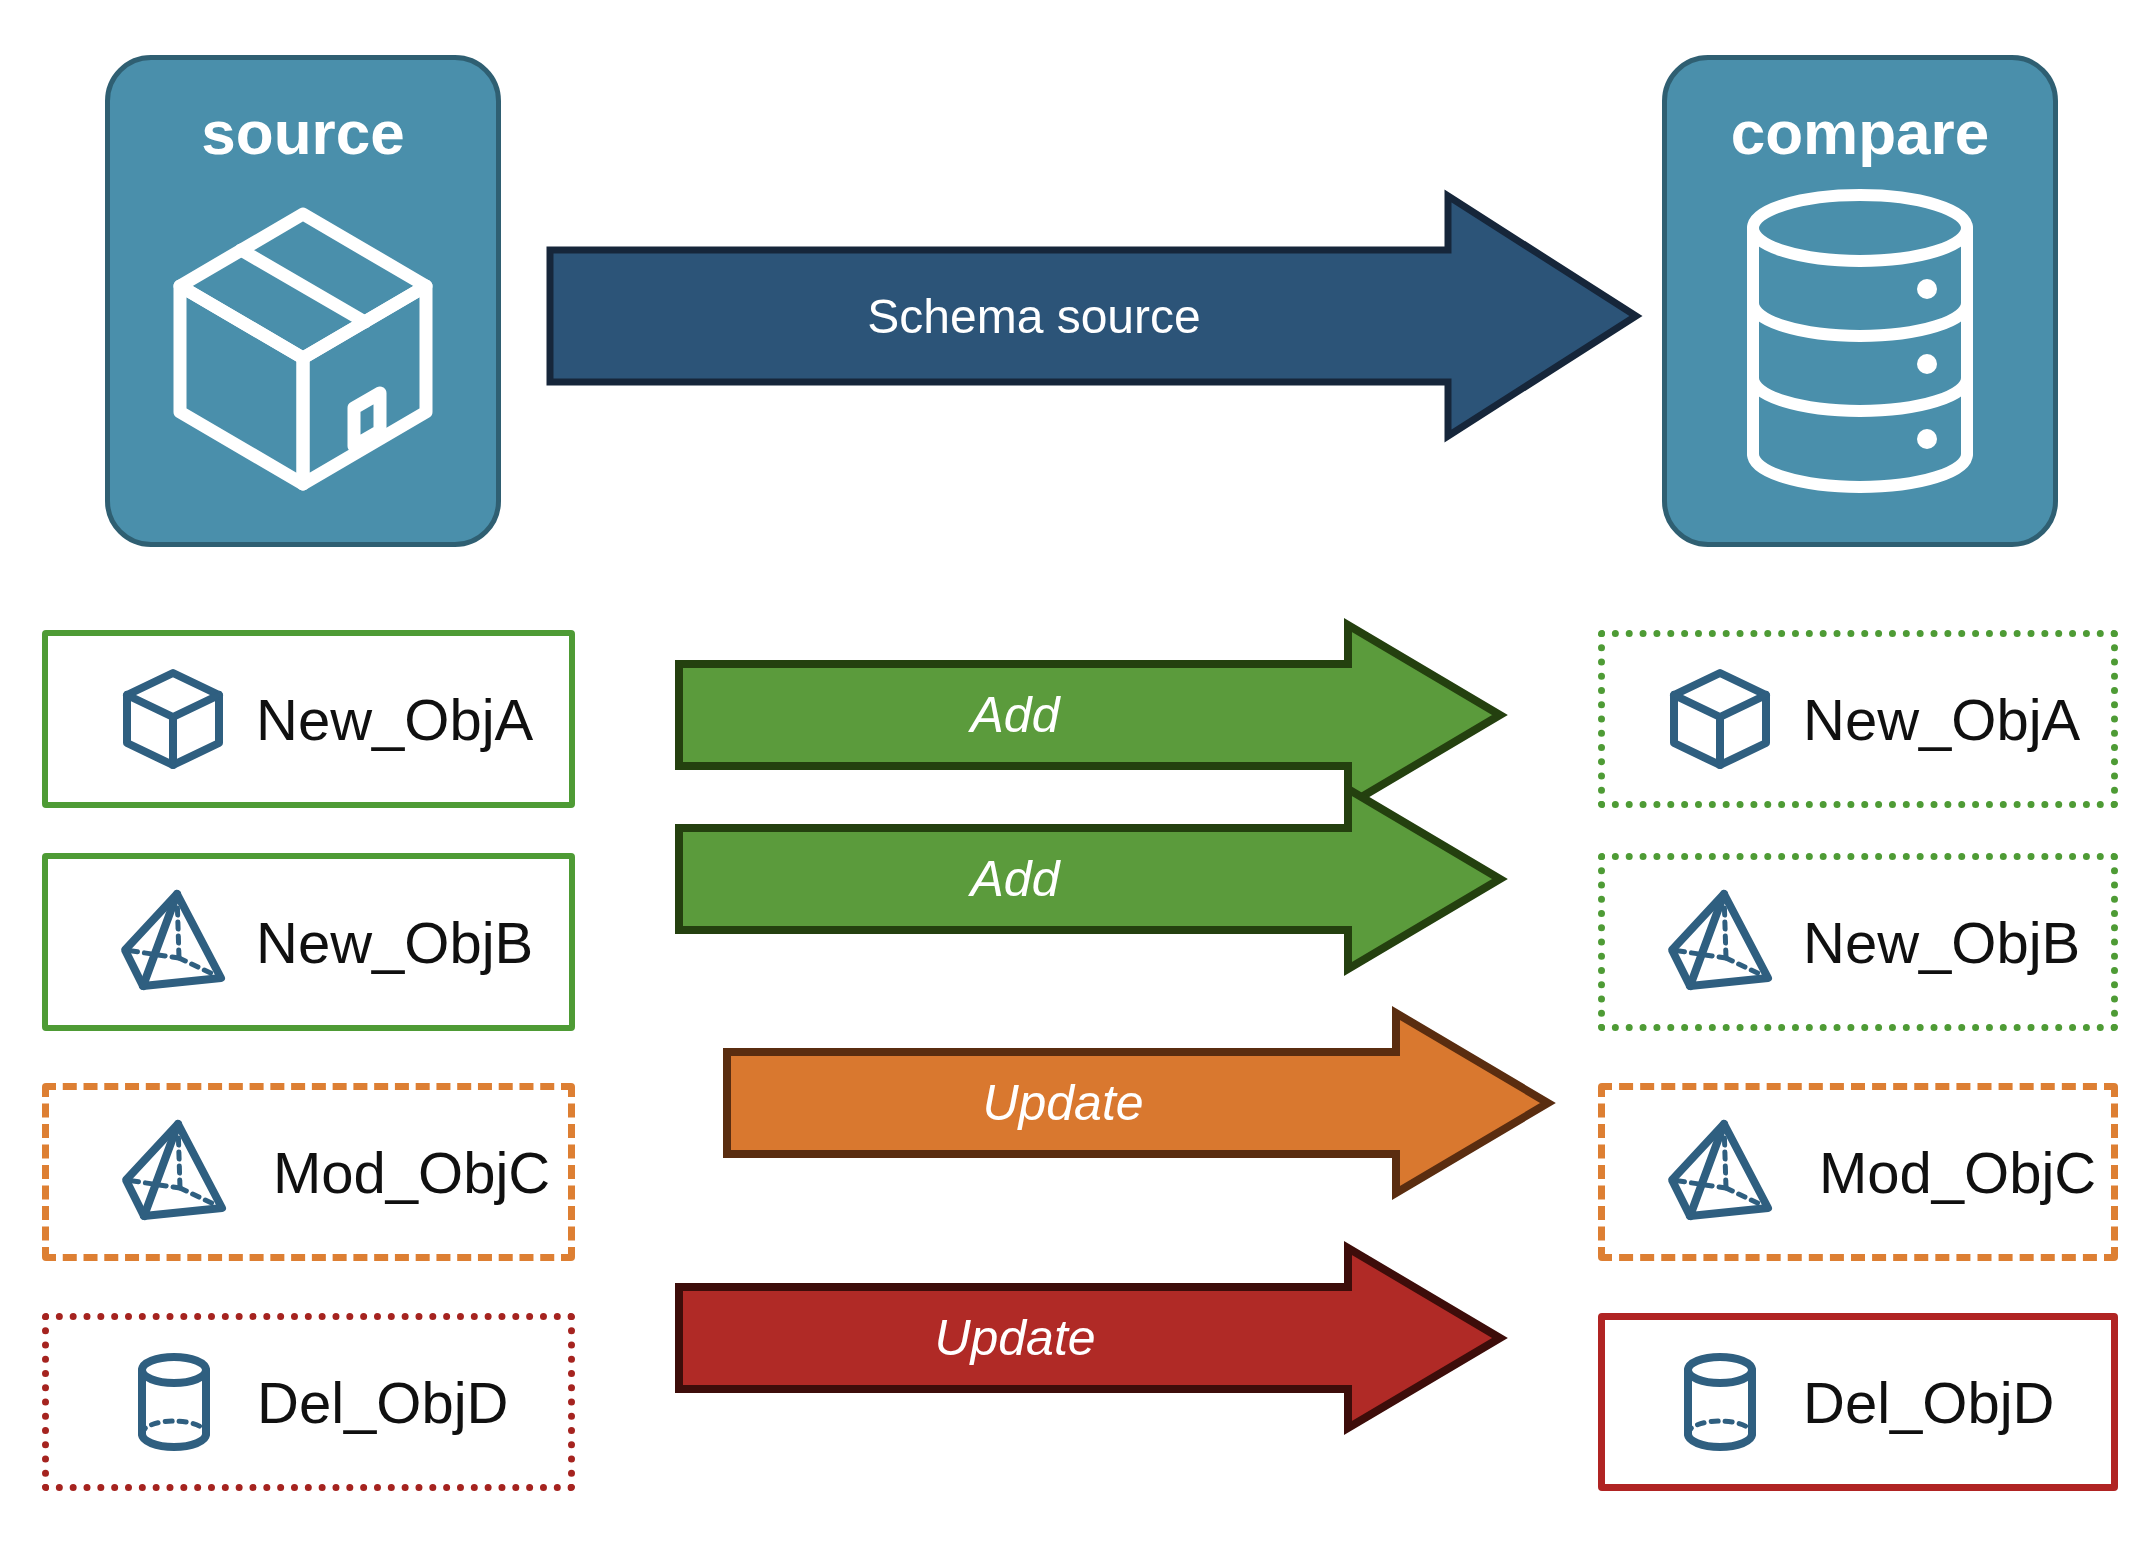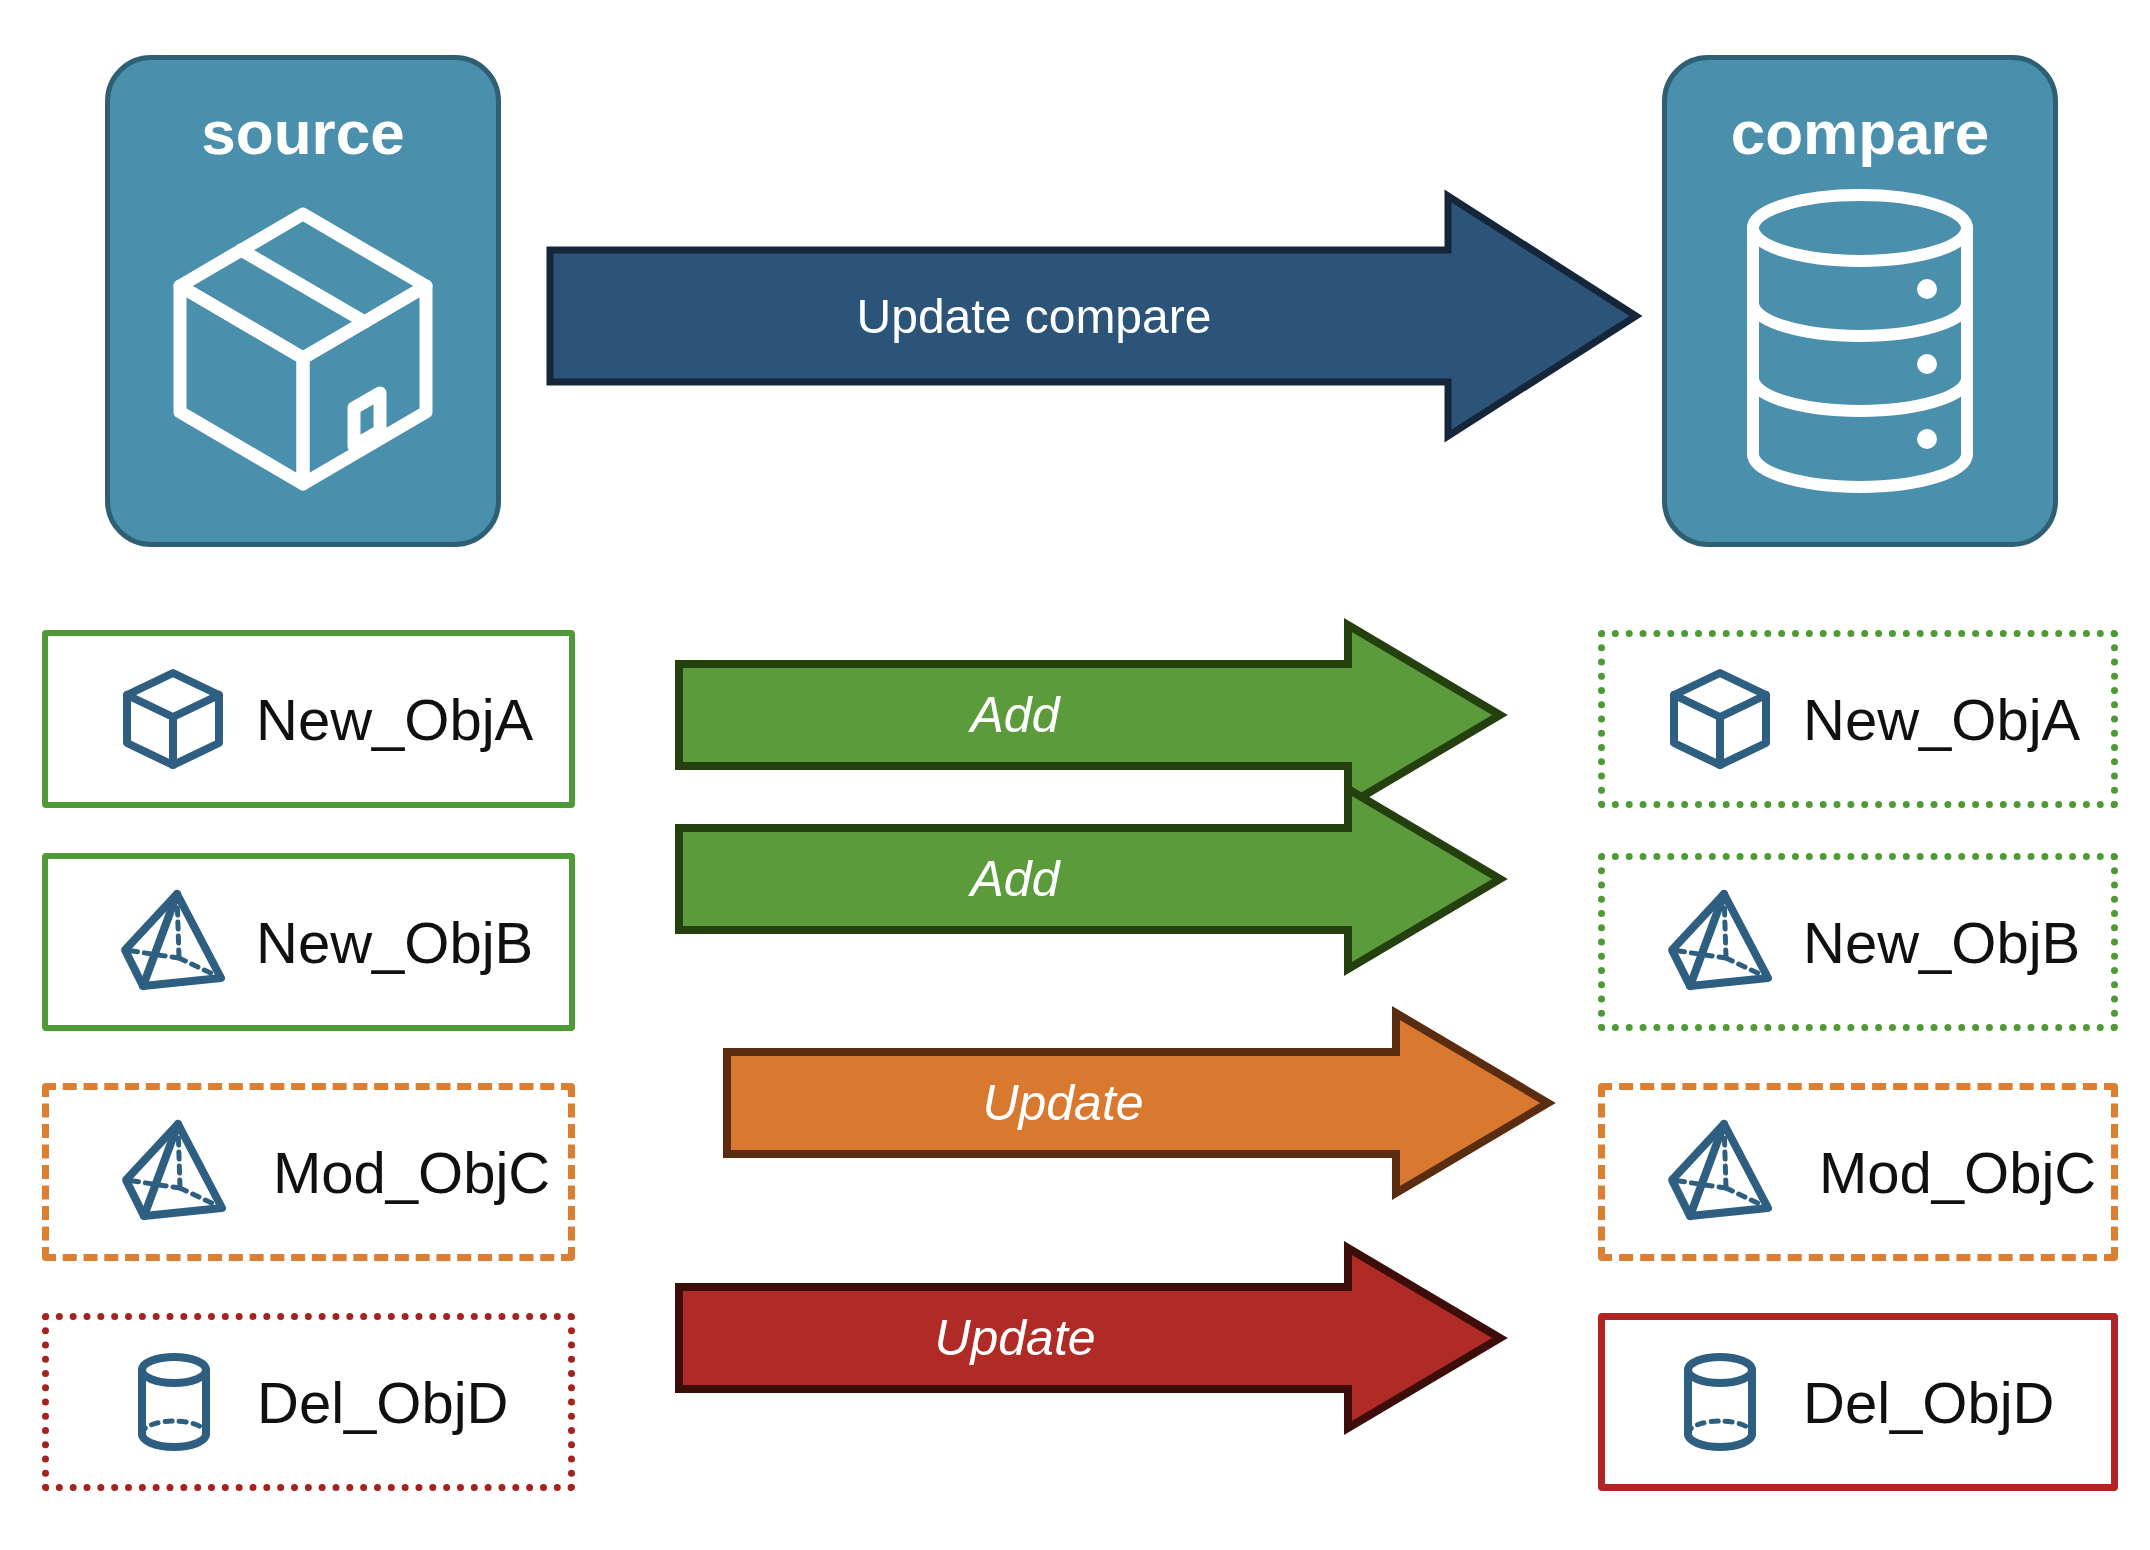--- a/index.html
+++ b/index.html
@@ -86,21 +86,21 @@
         <circle cx="192" cy="178" r="10" fill="#ffffff" stroke="none"></circle>
         <circle cx="192" cy="253" r="10" fill="#ffffff" stroke="none"></circle>
       </svg>
     </div>
   </div>
 
   <div id="schema-arrow">
     <svg width="1092" height="248" viewBox="0 0 1092 248" preserveAspectRatio="none">
       <polygon points="2,58 900,58 900,4 1088,124 900,244 900,190 2,190" fill="#2c5478" stroke="#16263a" stroke-width="7" stroke-linejoin="miter"></polygon>
     </svg>
-    <div class="arrow-label">Update compare</div>
+    <div class="arrow-label">Schema source</div>
   </div>
 
   <div class="obj-box left bd-green-solid" style="top:630px;">
     <div class="obj-icon">
       <svg width="112" height="112" viewBox="0 0 112 112" fill="none" stroke="#2f5f80" stroke-width="8" stroke-linejoin="round" stroke-linecap="round">
         <path d="M10 32 L56 10 L102 32 L102 80 L56 102 L10 80 Z"></path>
         <path d="M10 32 L56 54 L102 32"></path>
         <path d="M56 54 L56 102"></path>
         <path d="M10 32 L56 54" stroke-dasharray="7 7" stroke-width="5"></path>
         <path d="M102 32 L56 54" stroke-dasharray="7 7" stroke-width="5"></path>

